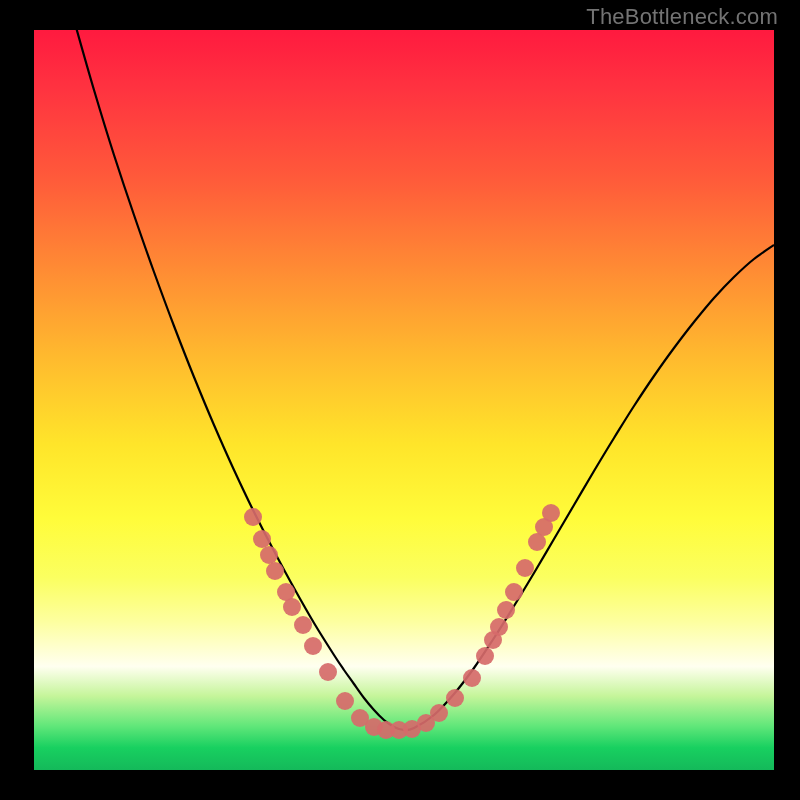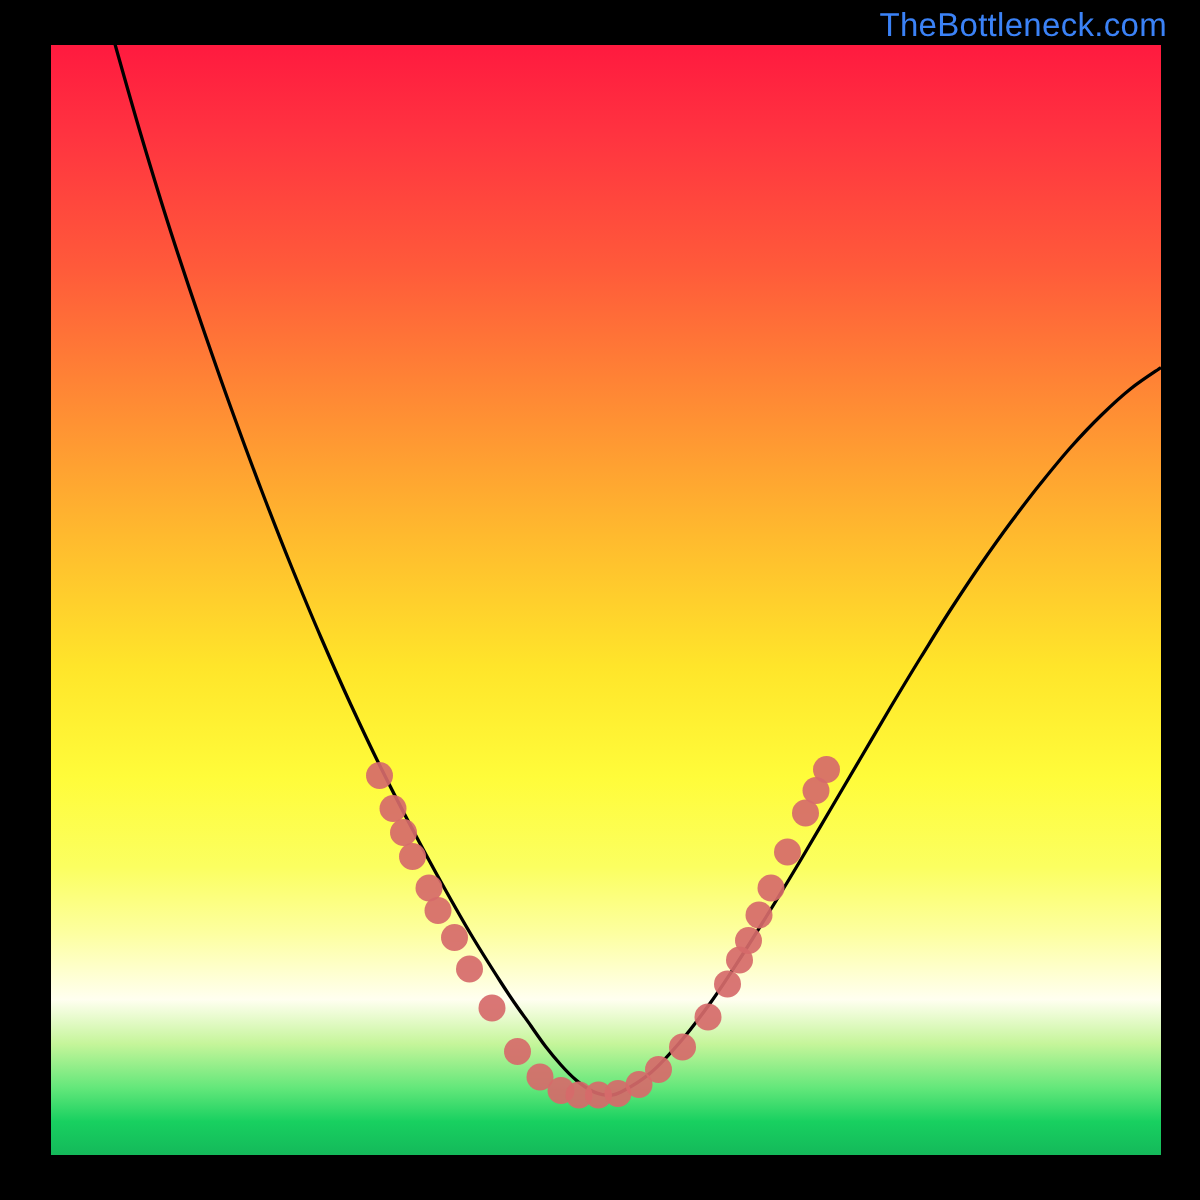--- a/index.html
+++ b/index.html
@@ -45,21 +45,21 @@
       #c5f59a 90%,
       #62e77a 94%,
       #18d060 97%,
       #14b95a 100%
     );
   }
   .watermark {
     position: absolute;
     top: 4px;
     right: 22px;
-    color: #3b82f6;
+    color: #737373;
     font-size: 22px;
     font-weight: 500;
     letter-spacing: 0.2px;
     text-align: right;
   }
   svg.curve {
     position: absolute;
     inset: 0;
     width: 740px;
     height: 740px;

